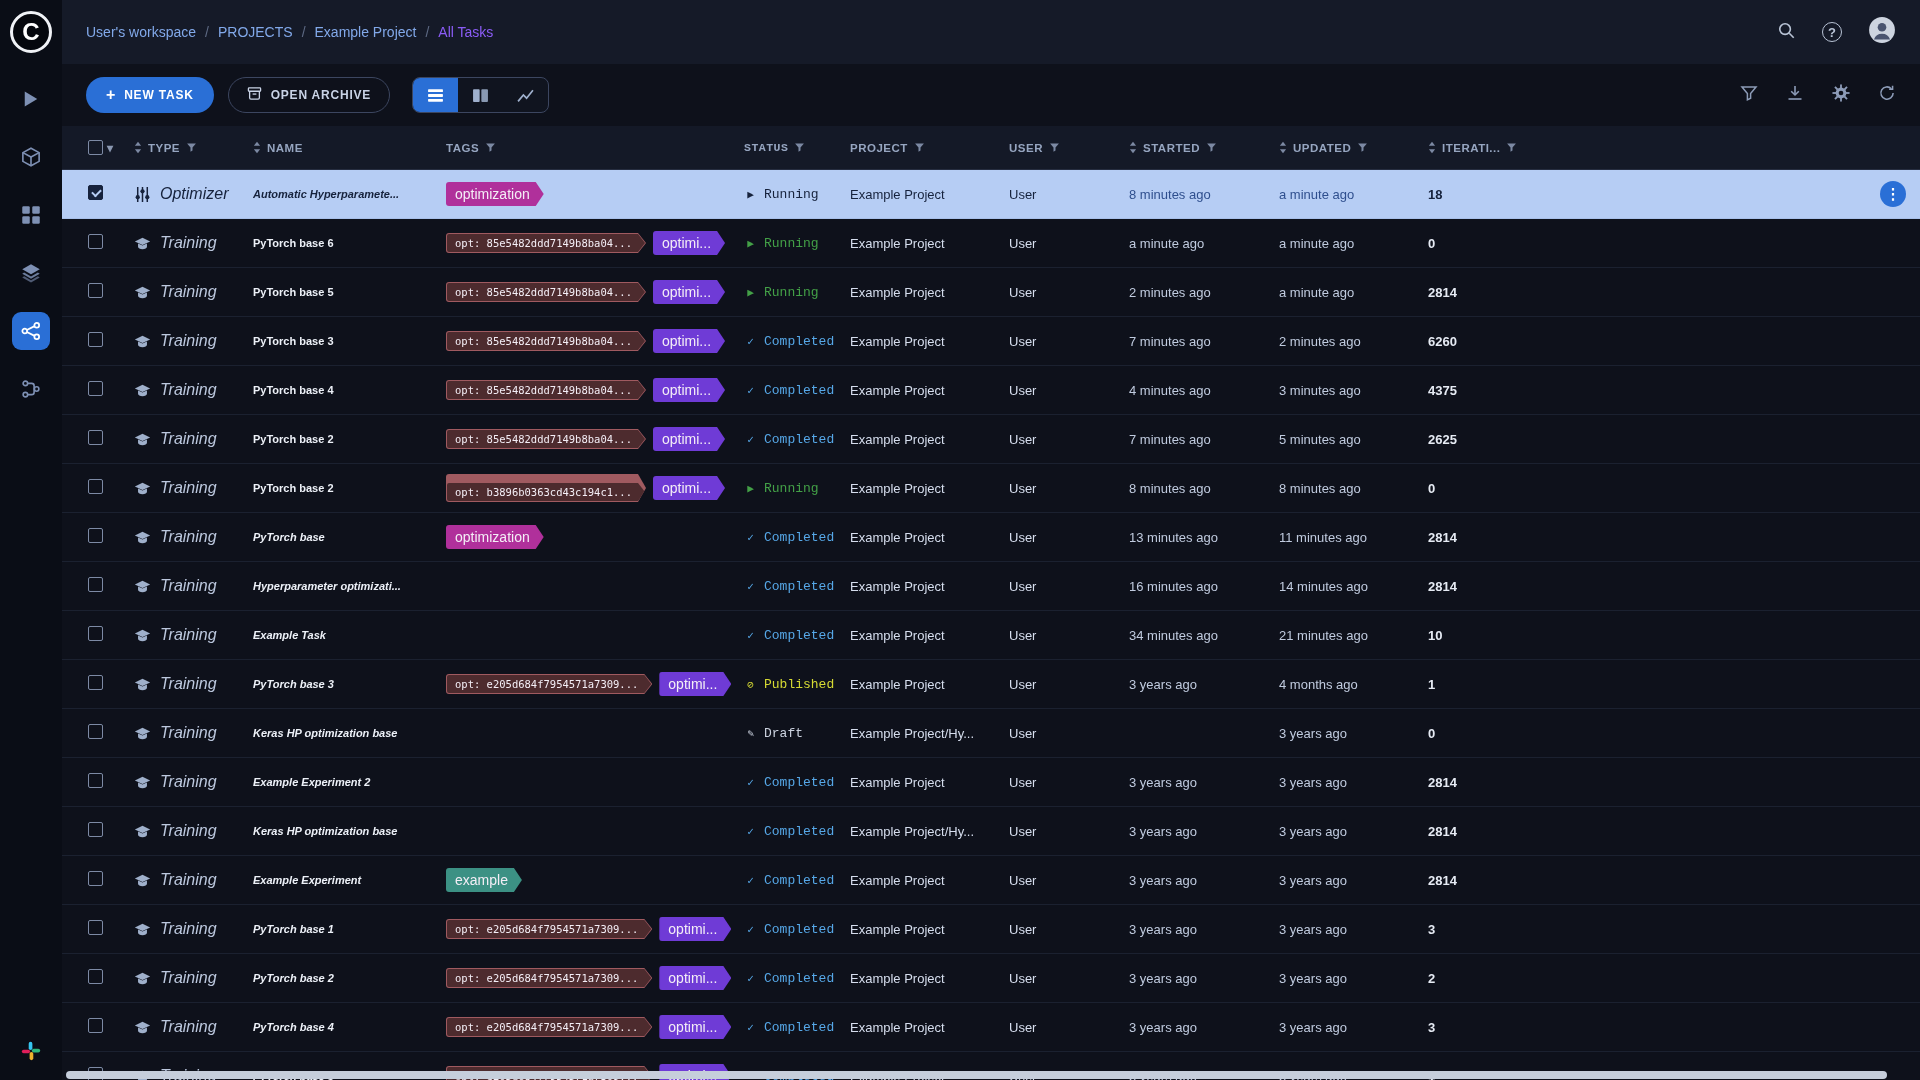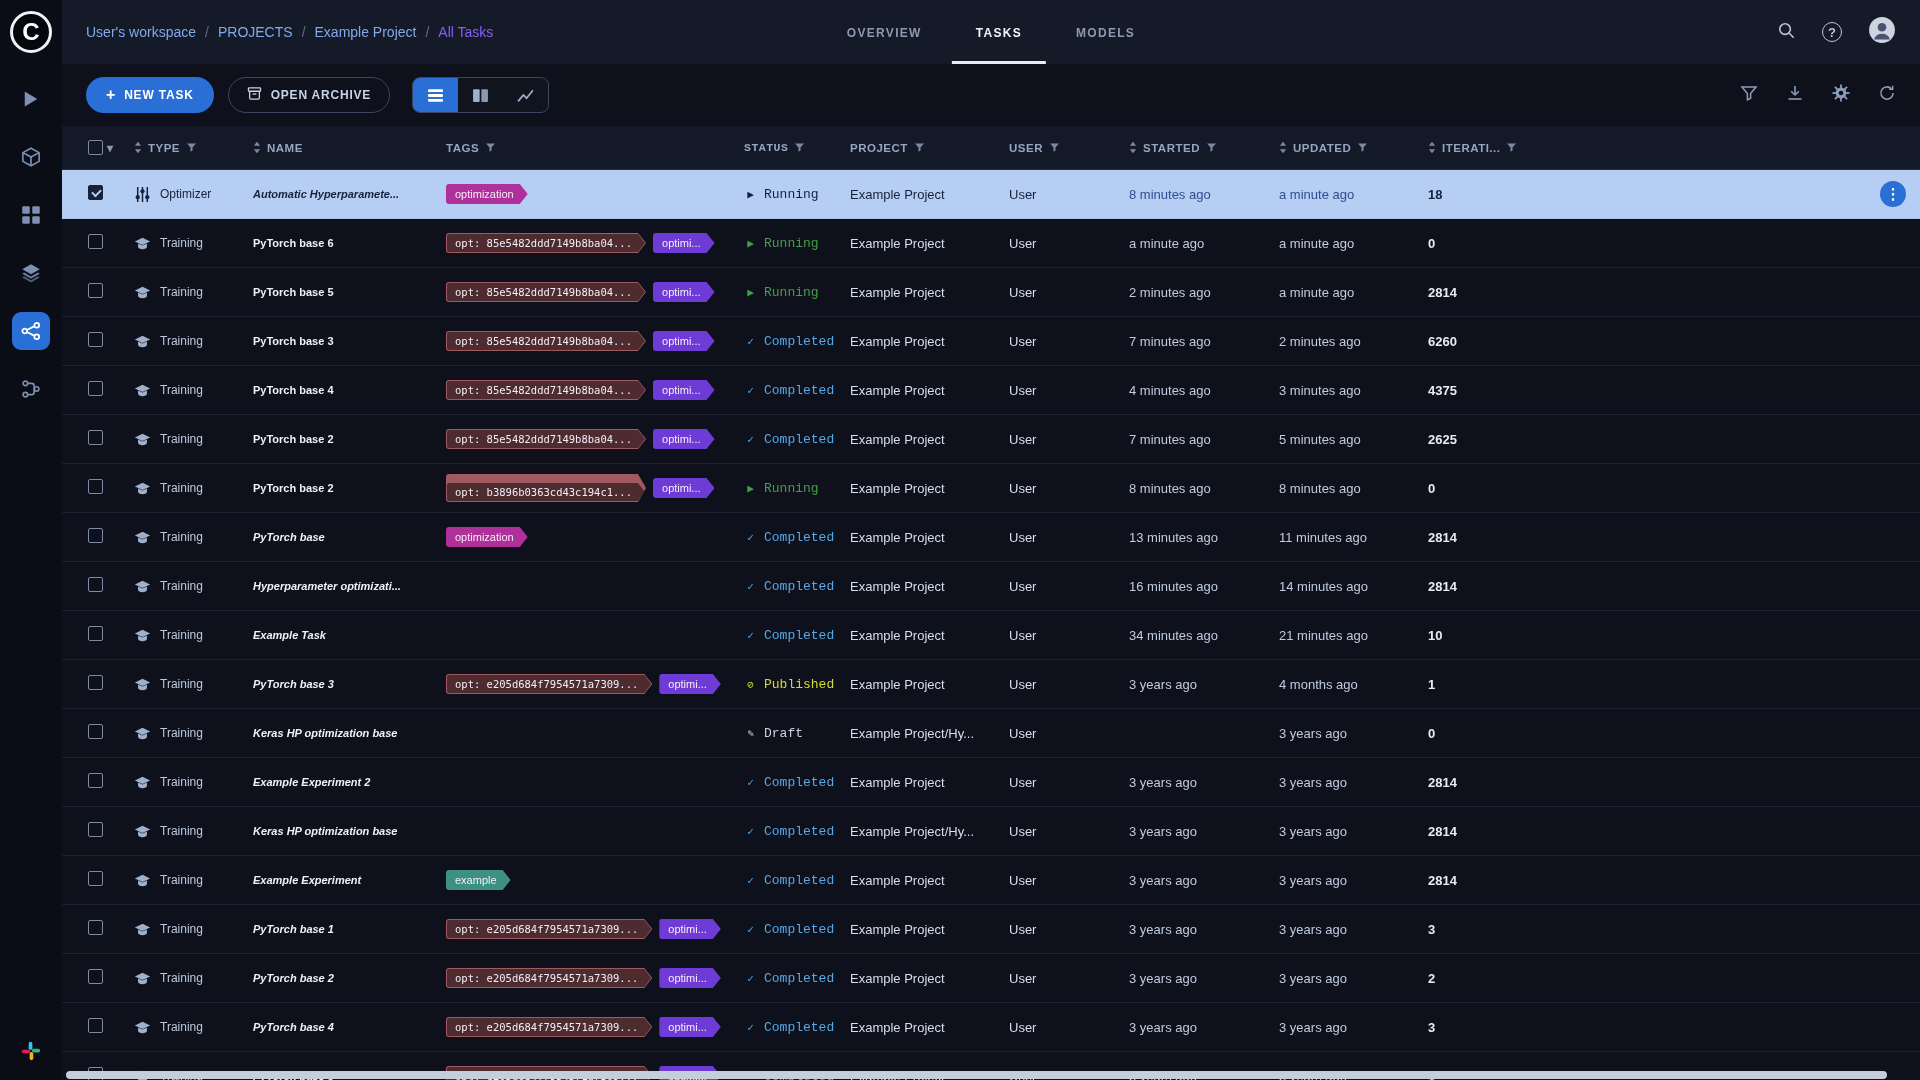--- a/index.html
+++ b/index.html
@@ -85,36 +85,36 @@
   .tbody { flex:1; overflow:hidden; }
   .tr { display:flex; align-items:center; height:49px; border-bottom:1px solid #1b2130; position:relative; }
   .td { overflow:hidden; white-space:nowrap; text-overflow:ellipsis; padding-right:8px; }
 
   .cb { position:relative; width:15px; height:15px; border:1.5px solid #7d8aa5; border-radius:2px;
     display:inline-block; flex-shrink:0; }
 
   .type-cell { display:flex; align-items:center; gap:9px; }
   .type-icon { width:17px; height:17px; color:#9fb0cb; display:inline-flex; flex-shrink:0; }
   .type-icon svg { width:100%; height:100%; }
-  .type-label { color:#bcc8de; font-size:12px; }
+  .type-label { color:#bcc8de; font-size:16px;font-style:italic; }
 
   .td-name { color:#edf1f8; font-weight:bold; font-size:11px; }
   .td-name.italic { font-style:italic; }
   .td-project,.td-user { color:#d6deee; font-size:13px; }
   .td-time { color:#c0cbdf; font-size:13px; }
   .td-iter { color:#e6ebf4; font-size:13px; font-weight:bold; }
 
   .status-badge { font-size:13px; display:flex; align-items:center; gap:7px; }
   .status-glyph { width:13px; text-align:center; font-size:11px; }
 
   .tags-cell { display:flex; align-items:center; overflow:hidden; }
   .tag-outer { display:inline-block; padding:1px; margin-right:7px; flex-shrink:0; max-width:212px;
     border-radius:3px;
     clip-path:polygon(0 0, calc(100% - 8px) 0, 100% 50%, calc(100% - 8px) 100%, 0 100%); }
-  .tag-inner { display:block; overflow:hidden; font-size:11px; color:#f4eef6; padding:3px 13px 3px 8px;
+  .tag-inner { display:block; overflow:hidden; font-size:14px; color:#f4eef6; padding:3px 13px 3px 8px;
     border-radius:2px;
     clip-path:polygon(0 0, calc(100% - 7px) 0, 100% 50%, calc(100% - 7px) 100%, 0 100%); }
   .tag-inner.mono { font-family:"DejaVu Sans Mono", monospace; font-size:10.5px; }
 
   
   .tr.selected { background:#b6cdf4; border-bottom-color:#a8c0ea; }
   .tr.selected .type-label, .tr.selected .td-name, .tr.selected .td-project,
   .tr.selected .td-user, .tr.selected .td-iter, .tr.selected .status-badge { color:#16223c; }
   .tr.selected .type-icon { color:#16223c; }
   .tr.selected .td-time { color:#2f4f8e; }
@@ -199,25 +199,20 @@
     <header class="topbar">
       <nav class="breadcrumb">
         <span class="crumb">User's workspace</span>
         <span class="crumb-sep">/</span>
         <span class="crumb">PROJECTS</span>
         <span class="crumb-sep">/</span>
         <span class="crumb">Example Project</span>
         <span class="crumb-sep">/</span>
         <span class="crumb current">All Tasks</span>
       </nav>
-      <div class="tabs">
-        <div class="tab">OVERVIEW</div>
-        <div class="tab active">TASKS</div>
-        <div class="tab">MODELS</div>
-      </div>
       <div class="top-icons">
         <span>
           <svg viewBox="0 0 20 20" fill="none" stroke="currentColor" stroke-width="1.7">
               <circle cx="8.5" cy="8.5" r="5.6"></circle>
               <line x1="12.9" y1="12.9" x2="17.6" y2="17.6"></line>
             </svg>
         </span>
         <span class="help-circle">?</span>
         <span class="avatar">
           <svg viewBox="0 0 26 26">

